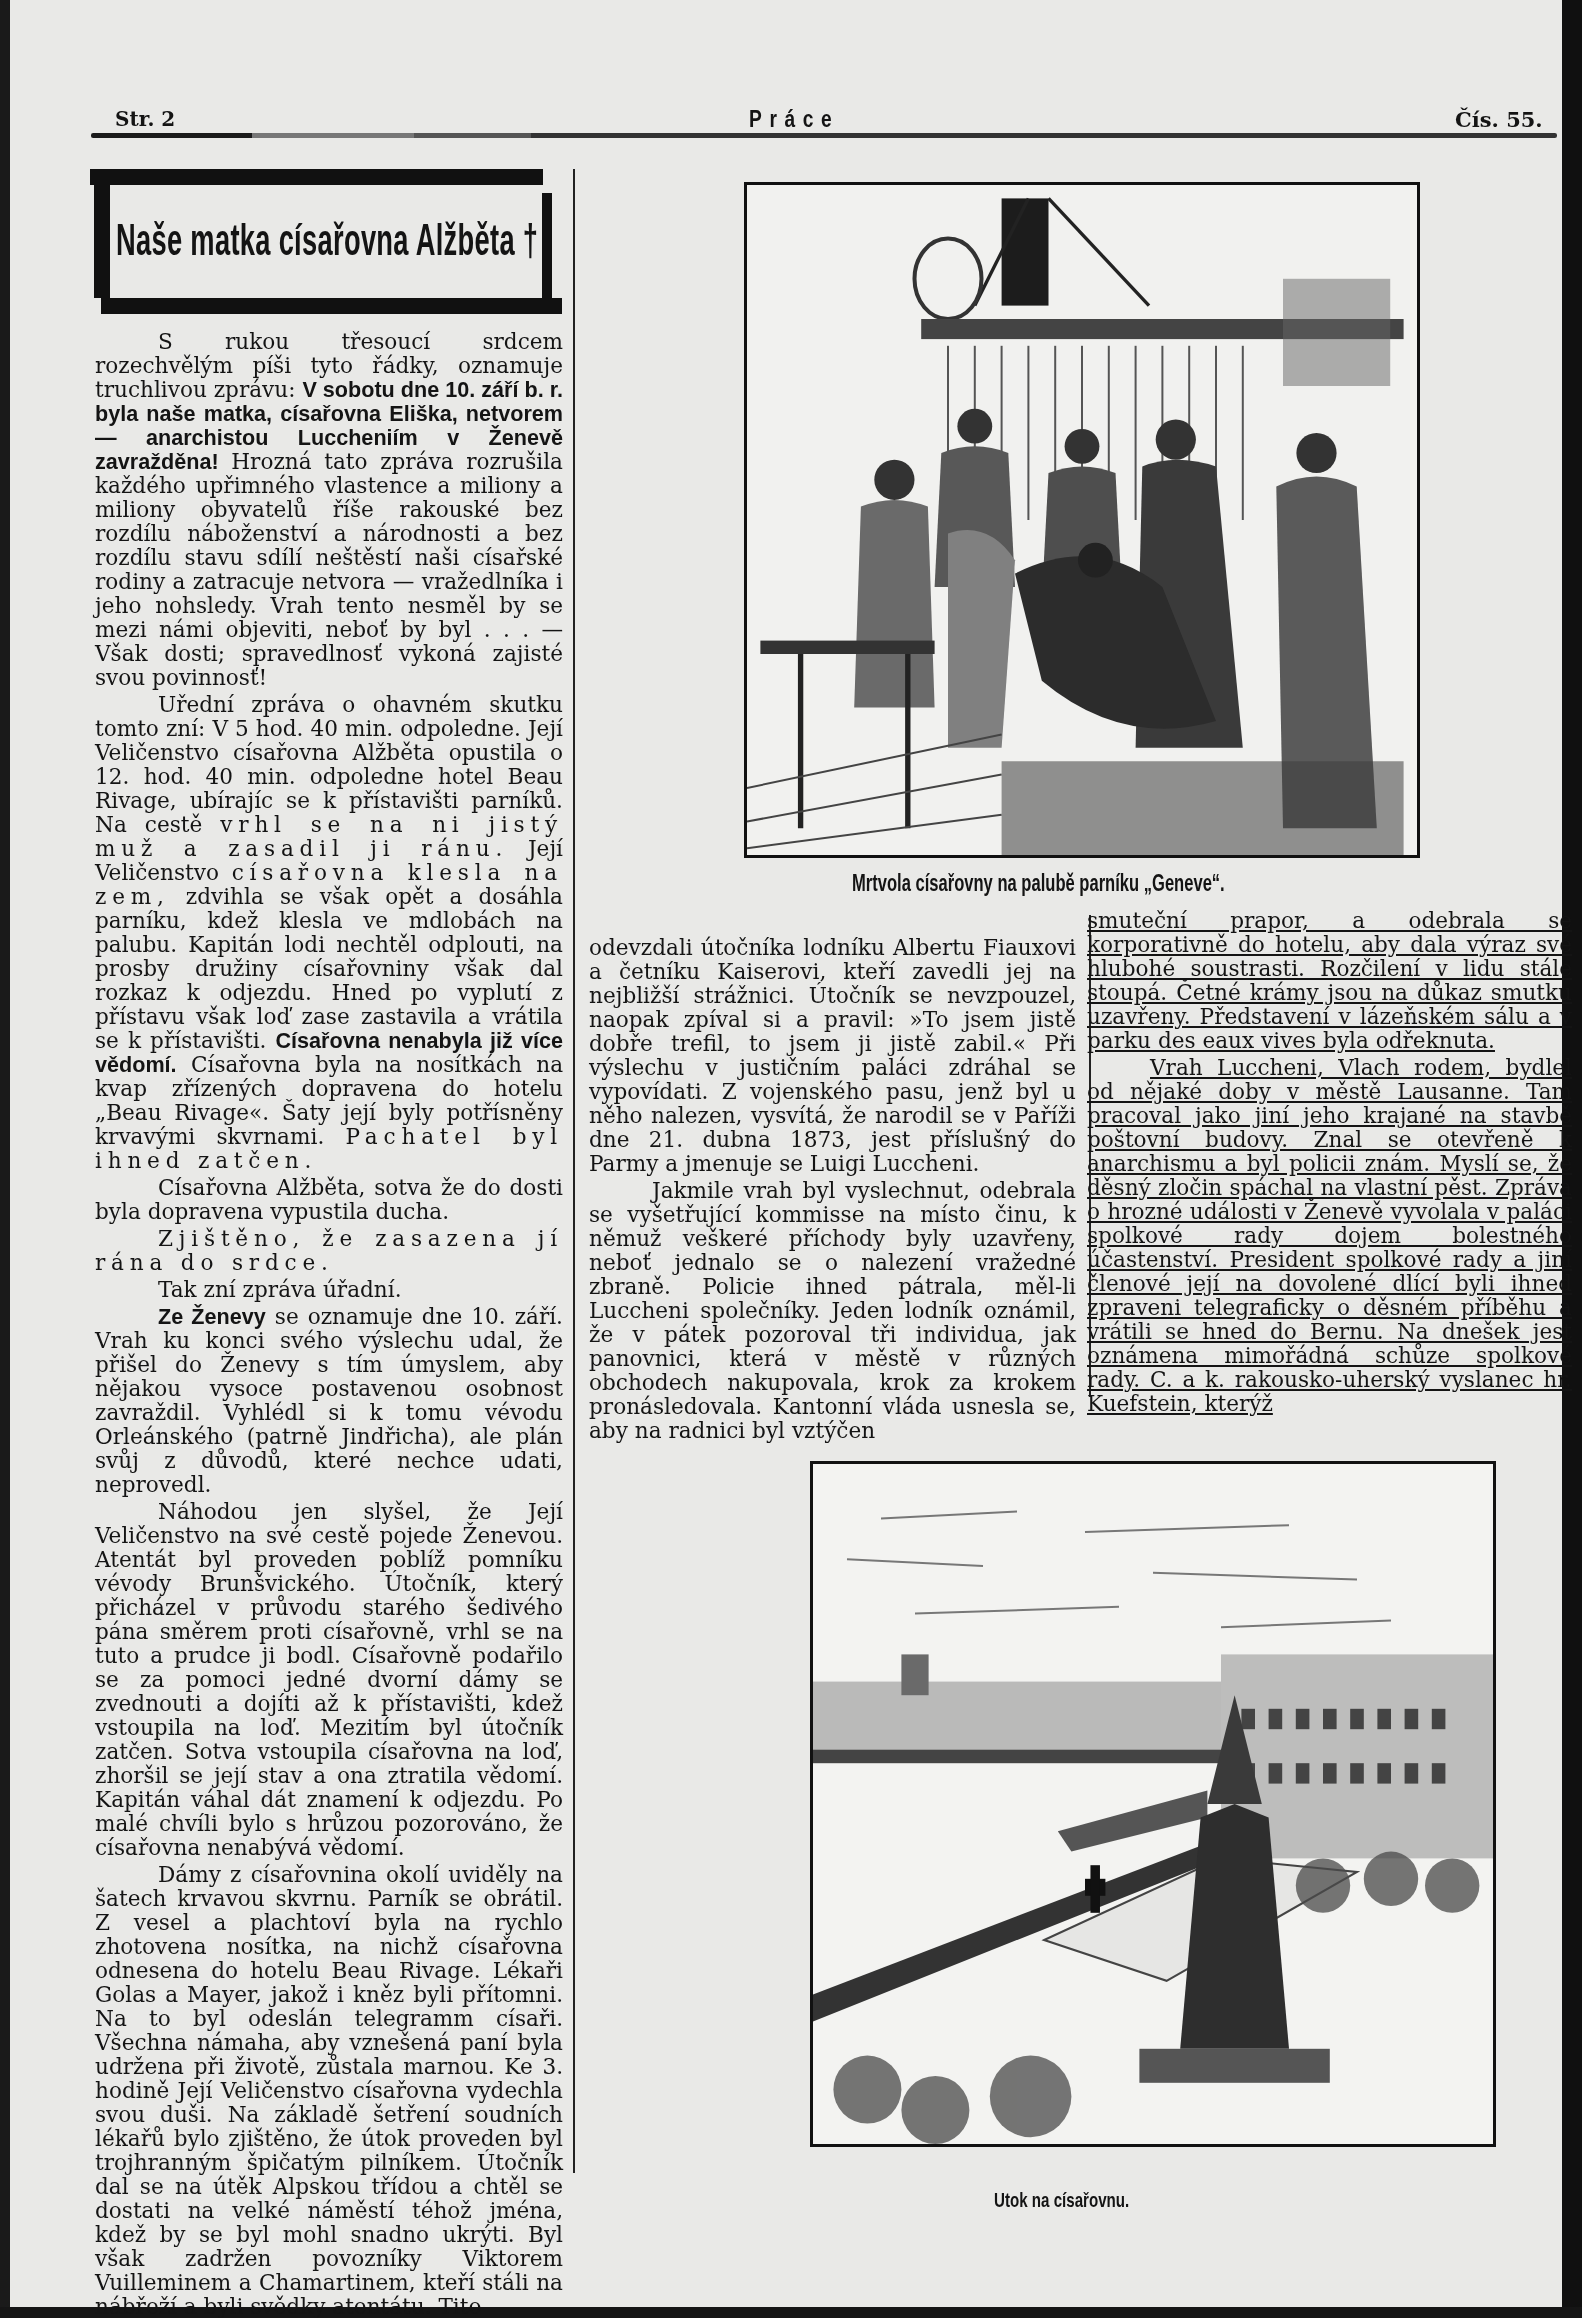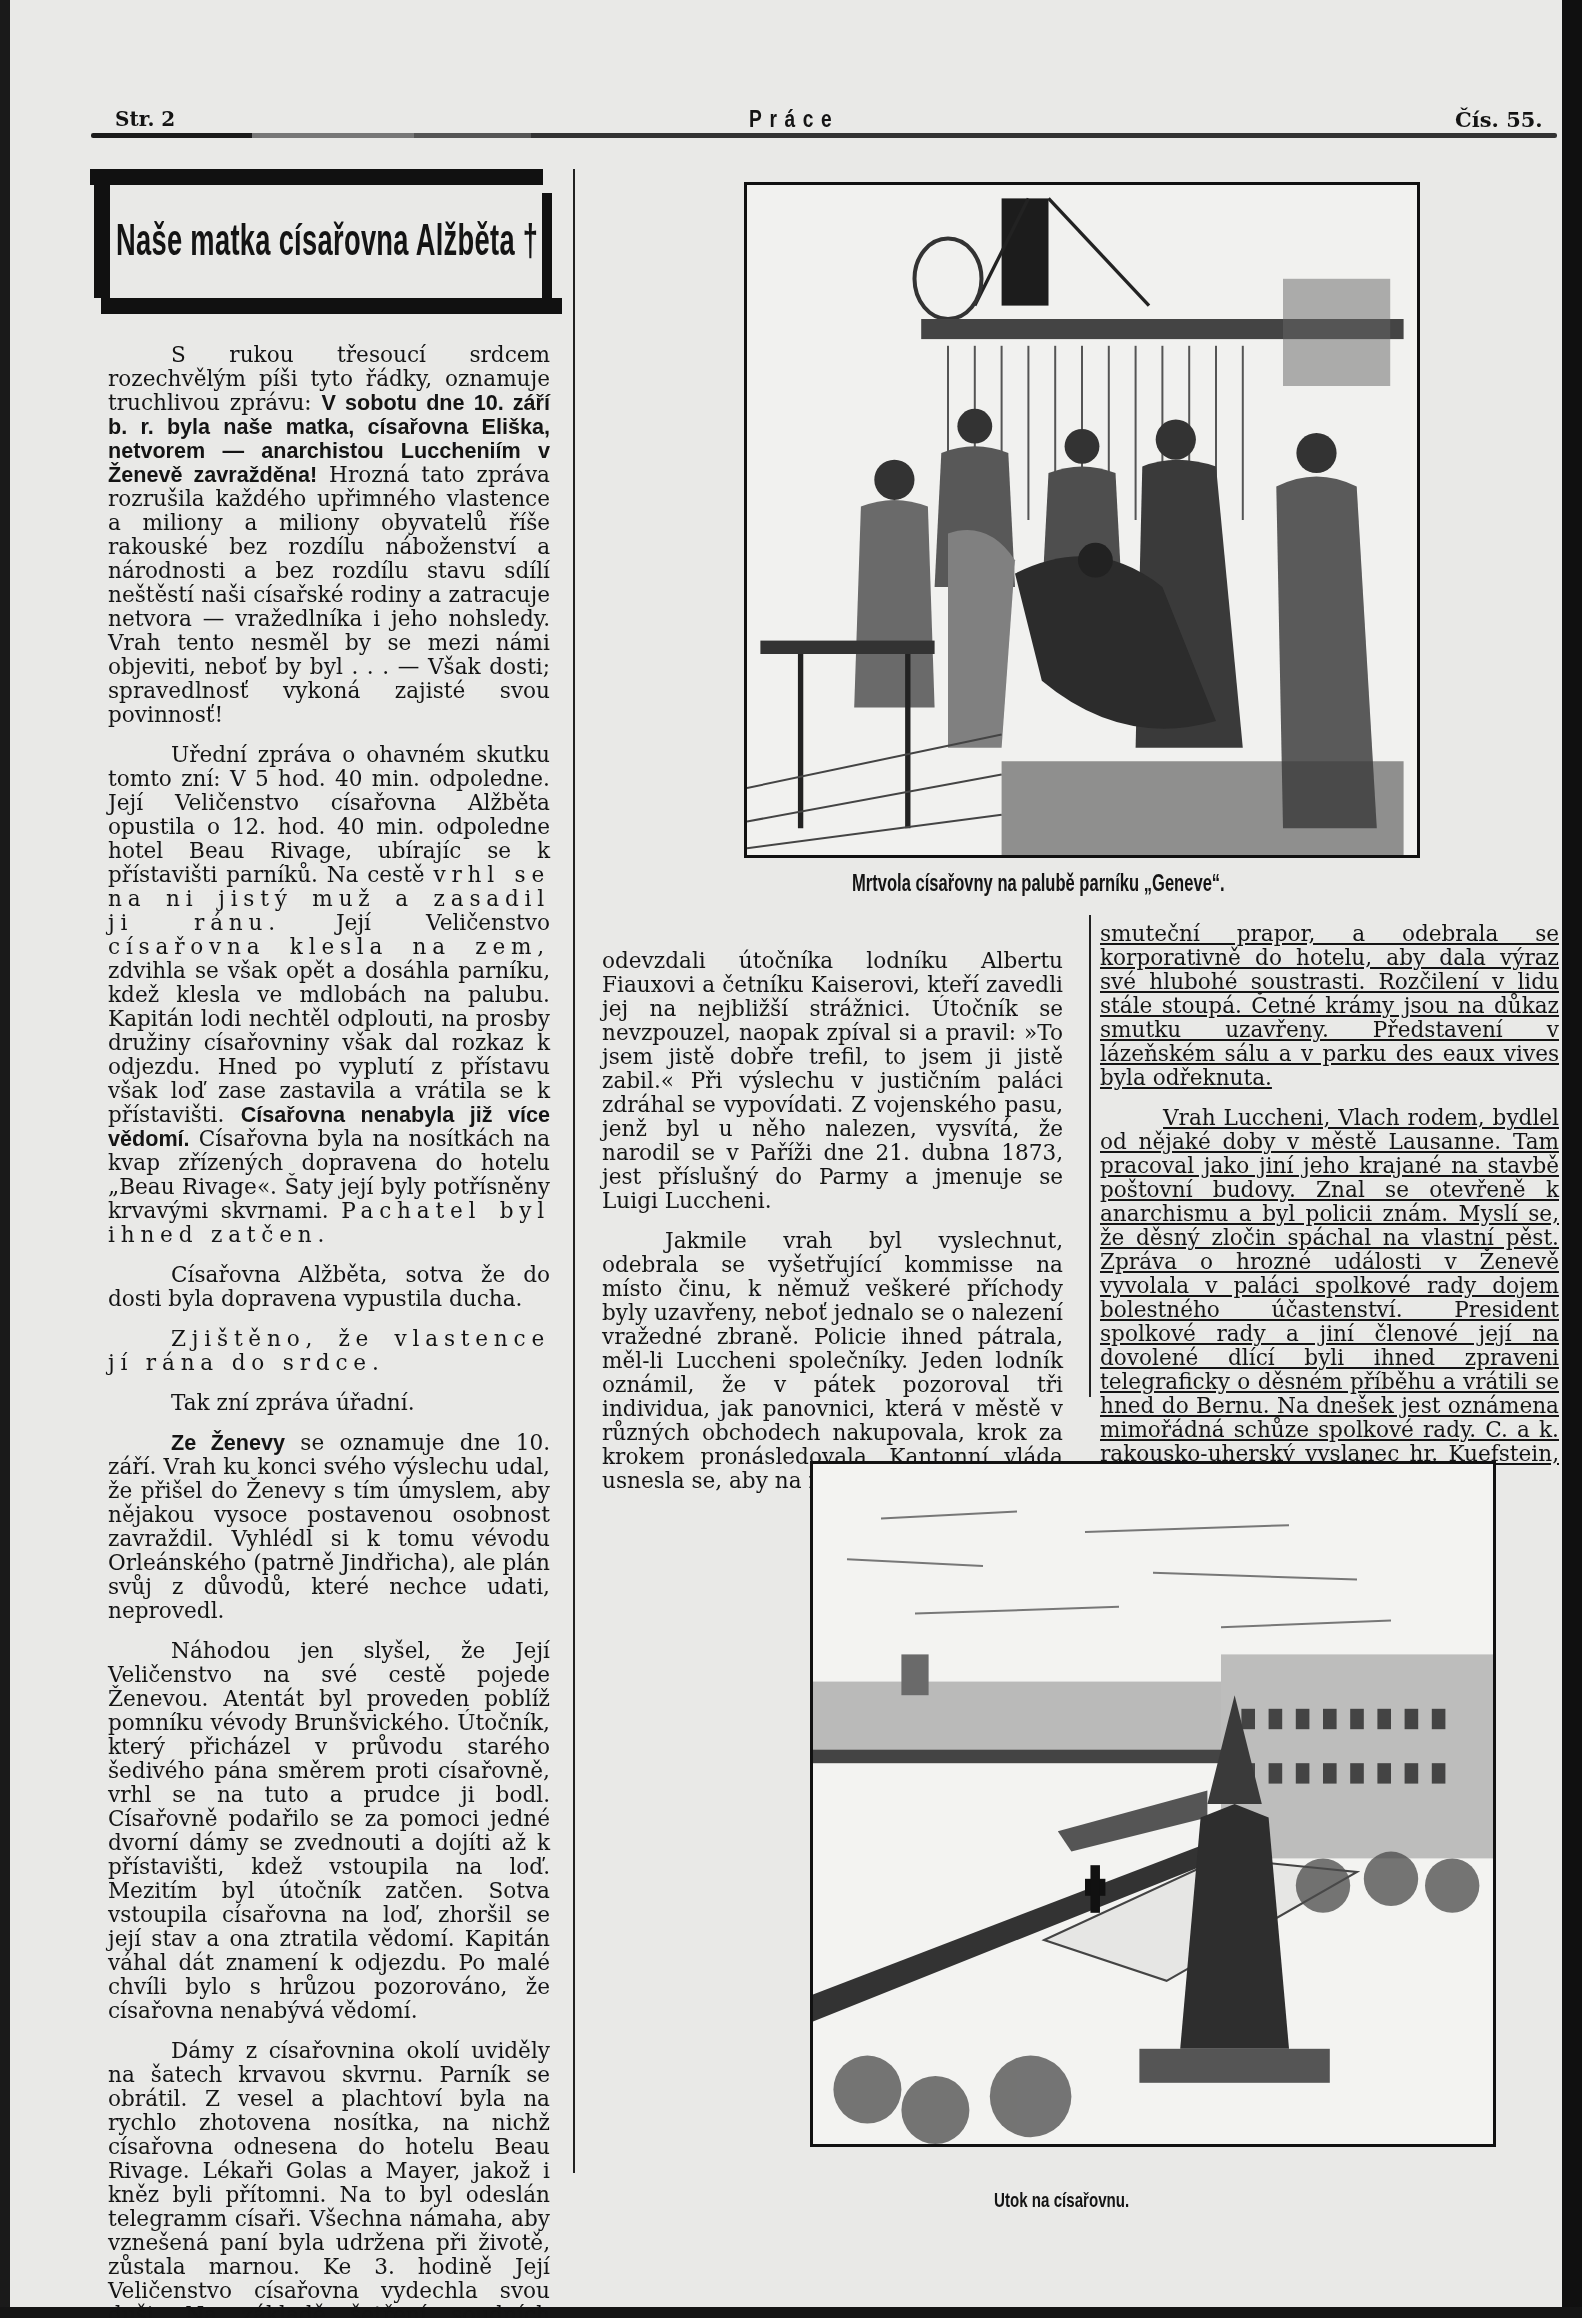--- a/index.html
+++ b/index.html
@@ -27,21 +27,21 @@
   .title-text {
     position: absolute; left: 26px; top: 46px; white-space: nowrap;
     font-family: "Liberation Sans", sans-serif; font-weight: bold; font-size: 44px;
     transform: scaleX(0.62); transform-origin: left; letter-spacing: 0.5px;
   }
 
   .body-text {
     position: absolute; font-size: 21.6px; line-height: 24px;
     text-align: justify; hyphens: manual;
   }
-  .body-text p { margin: 16px; text-indent: 63px; }
+  .body-text p { margin: 3px; text-indent: 63px; }
   .body-text p.noindent { text-indent: 0; }
   .b { font-weight: bold; font-family: "Liberation Sans", sans-serif; }
   .spaced { letter-spacing: 5.8px; }
 
   #left-text { left: 92px; top: 327px; width: 474px; }
 
   
   .fig { position: absolute; background: #f2f2f0; border: 3.2px solid #111; overflow: hidden; }
   .fig svg { width: 100%; height: 100%; display: block; }
   #fig1 { left: 704px; top: 174px; width: 670px; height: 670px; }
@@ -77,21 +77,21 @@
   <div class="tb-right"></div>
   <div class="tb-bottom"></div>
   <div class="title-text">Naše matka císařovna Alžběta †</div>
 </div>
 <div class="col-rule-left"></div>
 
 <div class="body-text" id="left-text">
     <p><span>S rukou třesoucí srdcem rozechvělým píši tyto řádky, oznamuje truchlivou zprávu: </span><span class="b">V sobotu dne 10. září b. r. byla naše matka, císařovna Eliška, netvorem — anarchistou Luccheniím v Ženevě zavražděna!</span><span> Hrozná tato zpráva rozrušila každého upřimného vlastence a miliony a miliony obyvatelů říše rakouské bez rozdílu náboženství a národnosti a bez rozdílu stavu sdílí neštěstí naši císařské rodiny a zatracuje netvora — vražedlníka i jeho nohsledy. Vrah tento nesměl by se mezi námi objeviti, neboť by byl . . . — Však dosti; spravedlnosť vykoná zajisté svou povinnosť!</span></p>
     <p><span>Uřední zpráva o ohavném skutku tomto zní: V 5 hod. 40 min. odpoledne. Její Veličenstvo císařovna Alžběta opustila o 12. hod. 40 min. odpoledne hotel Beau Rivage, ubírajíc se k přístavišti parníků. Na cestě </span><span class="spaced">vrhl se na ni jistý muž a zasadil ji ránu.</span><span> Její Veličenstvo </span><span class="spaced">císařovna klesla na zem,</span><span> zdvihla se však opět a dosáhla parníku, kdež klesla ve mdlobách na palubu. Kapitán lodi nechtěl odplouti, na prosby družiny císařovniny však dal rozkaz k odjezdu. Hned po vyplutí z přístavu však loď zase zastavila a vrátila se k přístavišti. </span><span class="b">Císařovna nenabyla již více vědomí.</span><span> Císařovna byla na nosítkách na kvap zřízených dopravena do hotelu „Beau Rivage«. Šaty její byly potřísněny krvavými skvrnami. </span><span class="spaced">Pachatel byl ihned zatčen.</span></p>
     <p><span>Císařovna Alžběta, sotva že do dosti byla dopravena vypustila ducha.</span></p>
-    <p><span class="spaced">Zjištěno, že vlastence jí rána do srdce.</span></p>
+    <p><span class="spaced">Zjištěno, že zasazena jí rána do srdce.</span></p>
     <p><span>Tak zní zpráva úřadní.</span></p>
     <p><span class="b">Ze Ženevy</span><span> se oznamuje dne 10. září. Vrah ku konci svého výslechu udal, že přišel do Ženevy s tím úmyslem, aby nějakou vysoce postavenou osobnost zavraždil. Vyhlédl si k tomu vévodu Orleánského (patrně Jindřicha), ale plán svůj z důvodů, které nechce udati, neprovedl.</span></p>
     <p><span>Náhodou jen slyšel, že Její Veličenstvo na své cestě pojede Ženevou. Atentát byl proveden poblíž pomníku vévody Brunšvického. Útočník, který přicházel v průvodu starého šedivého pána směrem proti císařovně, vrhl se na tuto a prudce ji bodl. Císařovně podařilo se za pomoci jedné dvorní dámy se zvednouti a dojíti až k přístavišti, kdež vstoupila na loď. Mezitím byl útočník zatčen. Sotva vstoupila císařovna na loď, zhoršil se její stav a ona ztratila vědomí. Kapitán váhal dát znamení k odjezdu. Po malé chvíli bylo s hrůzou pozorováno, že císařovna nenabývá vědomí.</span></p>
     <p><span>Dámy z císařovnina okolí uviděly na šatech krvavou skvrnu. Parník se obrátil. Z vesel a plachtoví byla na rychlo zhotovena nosítka, na nichž císařovna odnesena do hotelu Beau Rivage. Lékaři Golas a Mayer, jakož i kněz byli přítomni. Na to byl odeslán telegramm císaři. Všechna námaha, aby vznešená paní byla udržena při životě, zůstala marnou. Ke 3. hodině Její Veličenstvo císařovna vydechla svou duši. Na základě šetření soudních lékařů bylo zjištěno, že útok proveden byl trojhranným špičatým pilníkem. Útočník dal se na útěk Alpskou třídou a chtěl se dostati na velké náměstí téhož jména, kdež by se byl mohl snadno ukrýti. Byl však zadržen povozníky Viktorem Vuilleminem a Chamartinem, kteří stáli na nábřeží a byli svědky atentátu. Tito</span></p>
   </div>
 
 <figure class="fig" id="fig1">
   <svg viewBox="0 0 100 100" preserveAspectRatio="none">
     <rect x="0" y="0" width="100" height="100" fill="#f1f1ef"></rect>
     <rect x="38" y="2" width="7" height="16" fill="#1c1c1c"></rect>

